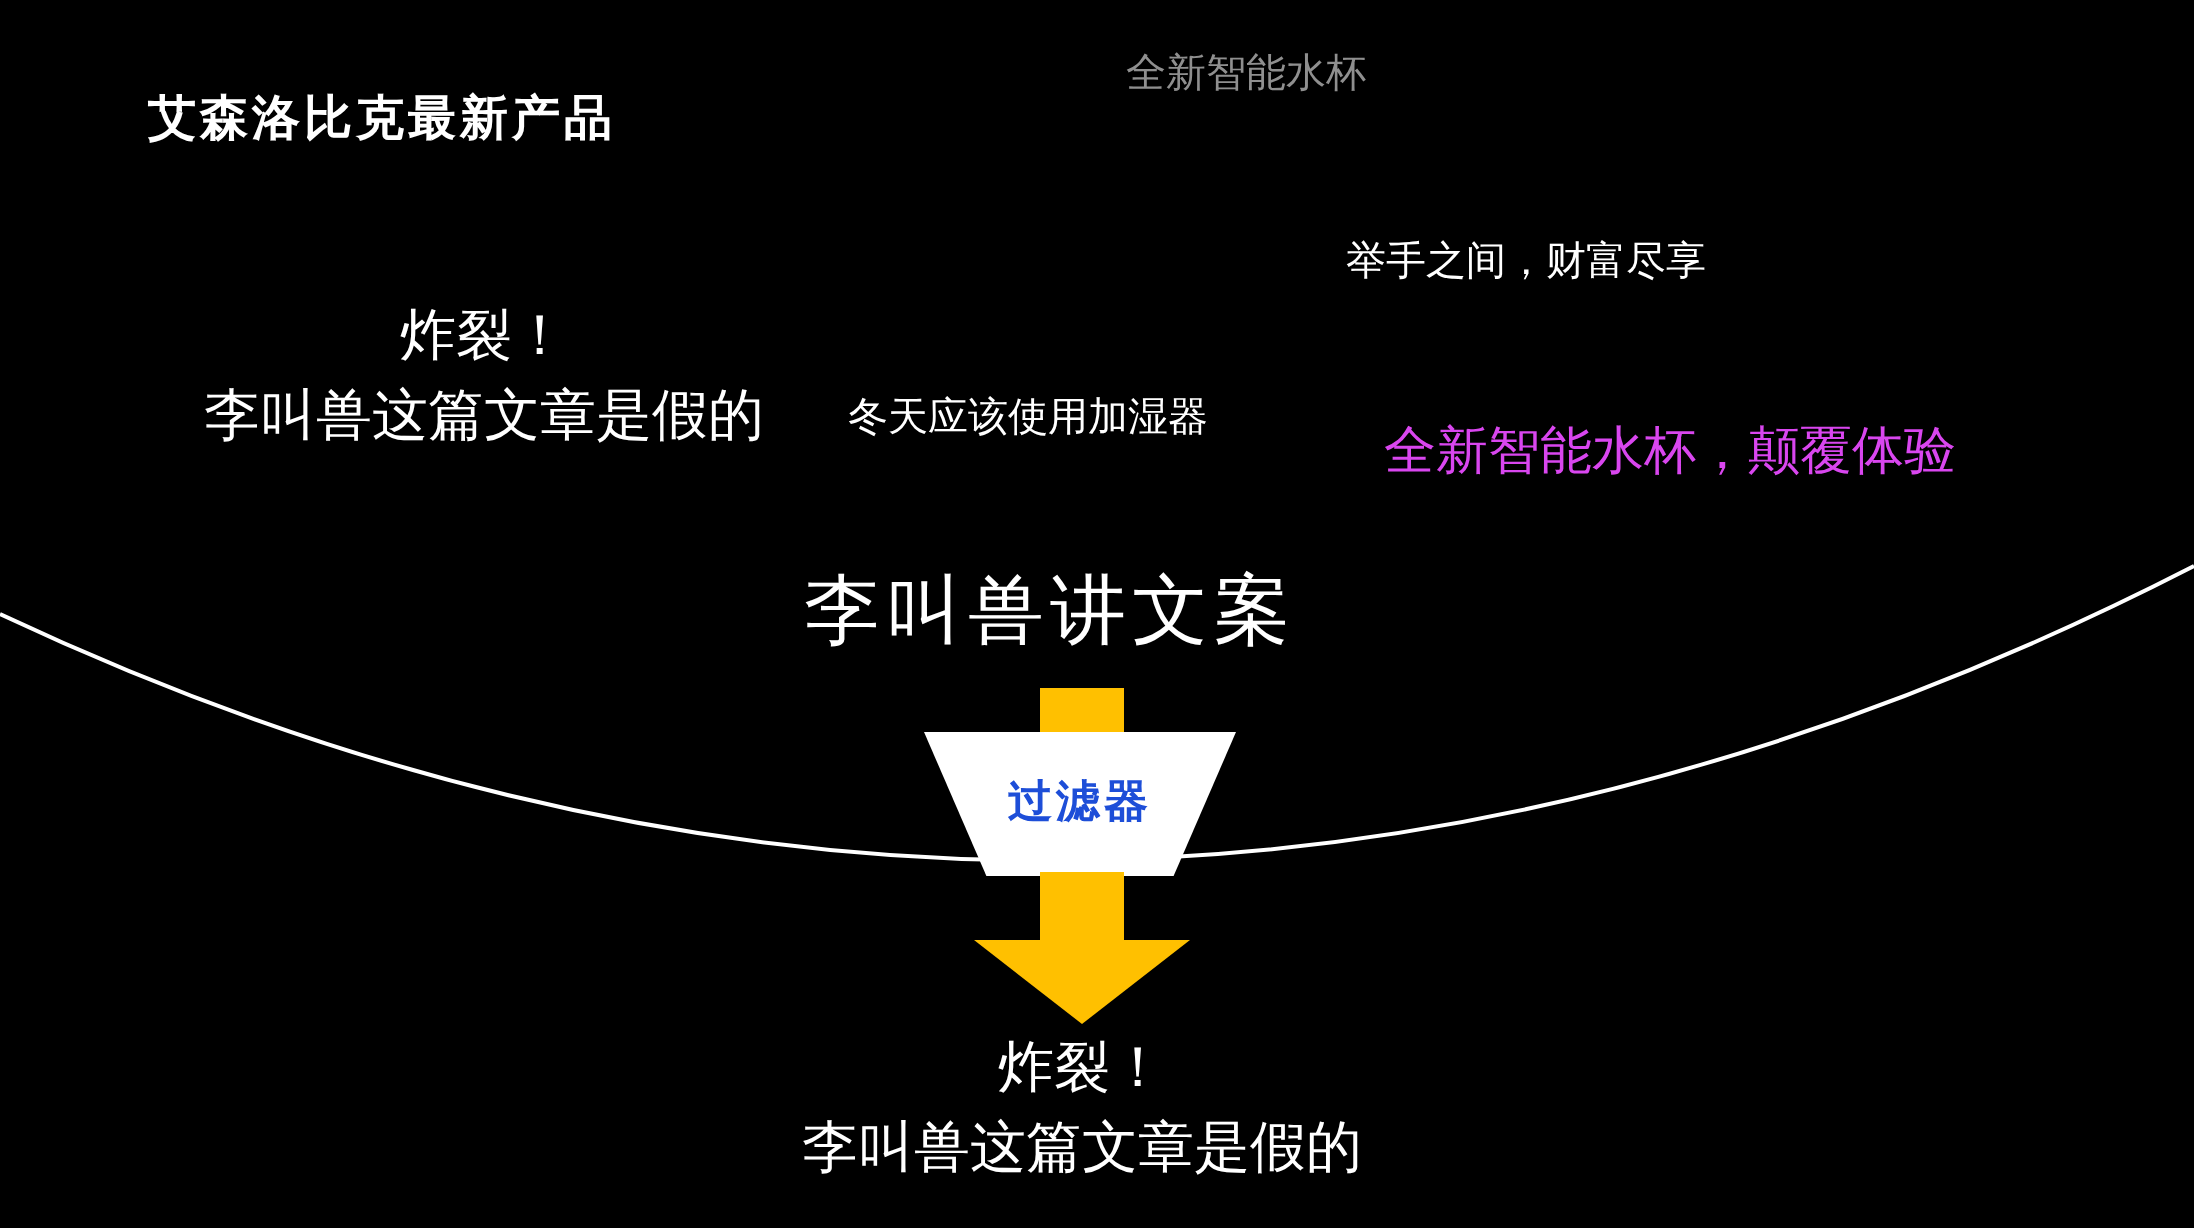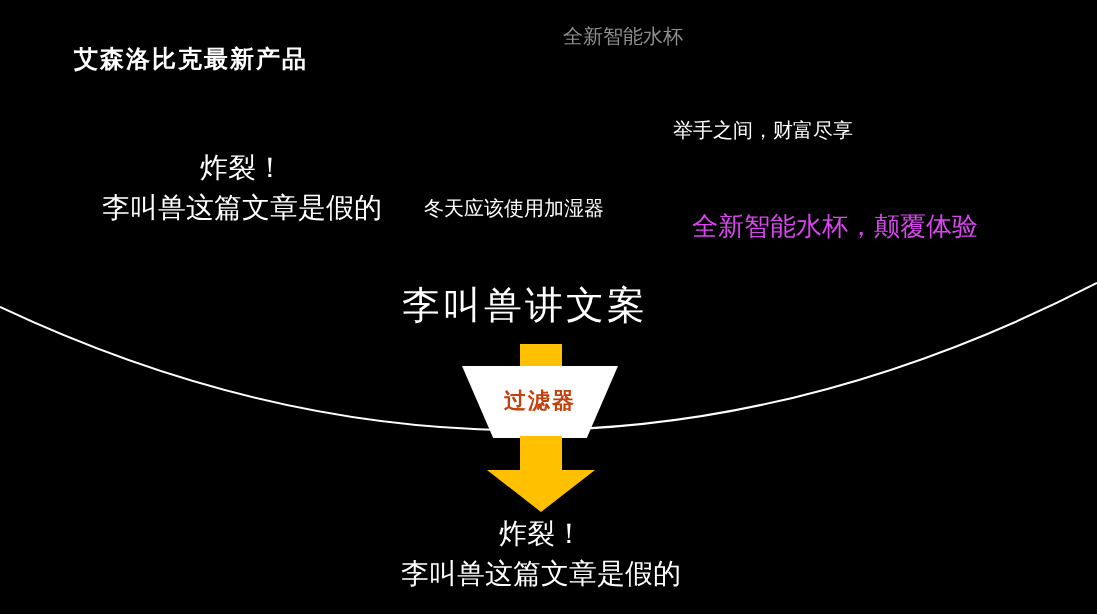--- a/index.html
+++ b/index.html
@@ -55,21 +55,21 @@
     width: 156px; height: 72px;
     background: #ffffff;
     clip-path: polygon(0 0, 100% 0, 80% 100%, 20% 100%);
     text-align: center;
   }
   .funnel .funnel-label {
     display: inline-block;
     margin-top: 20px;
     font-size: 22px;
     font-weight: bold;
-    color: #c2410c;
+    color: #1d4ed8;
     letter-spacing: 2px;
   }
   .stem-bottom {
     position: absolute;
     left: 520px; top: 436px;
     width: 42px; height: 36px;
     background: #FFC000;
   }
   .arrow-head {
     position: absolute;

